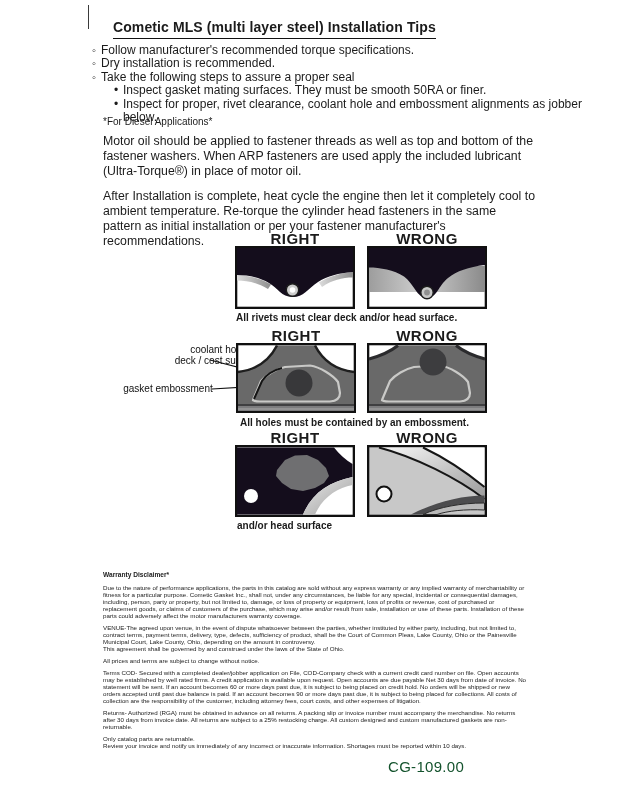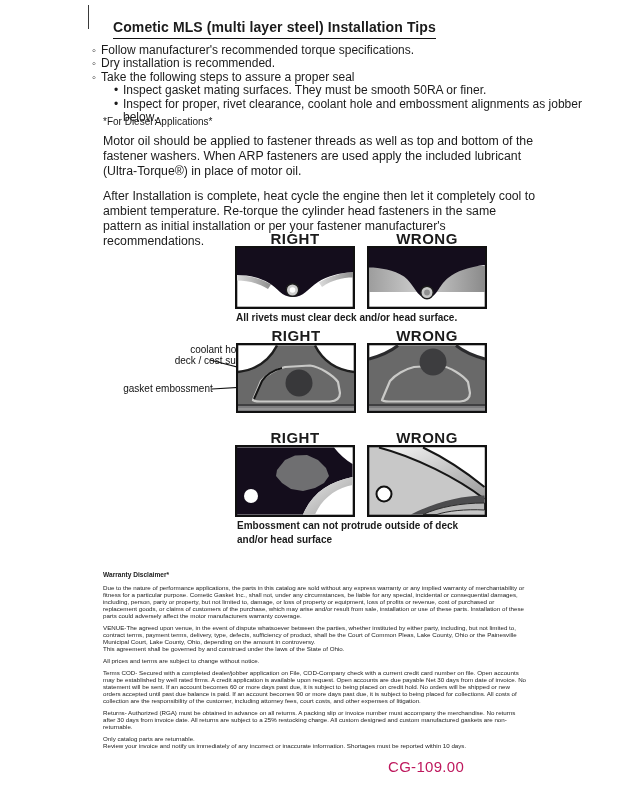--- a/index.html
+++ b/index.html
@@ -31,21 +31,21 @@
   .caption { position:absolute; font-size:10px; font-weight:600; line-height:13.5px; }
 
   .callout { position:absolute; font-size:10px; line-height:11px; color:#111; }
   .co1 { left:118px; top:344px; width:92px; text-align:right;margin-left:48px; }
   .co2 { left:118px; top:383px; width:100px; text-align:center; }
   .co-lines { position:absolute; left:208px; top:352px; }
 
   .legal { position:absolute; left:103px; top:571px; width:424px; font-size:6.2px; line-height:7px; color:#222; }
   .legal .lg-h { font-weight:bold; font-size:6.6px; margin-bottom:6px; }
   .legal .lg-p { margin-bottom:5px; }
-  .footer-code { position:absolute; left:388px; top:758px; font-size:15px; letter-spacing:.3px; color:#be185d; }
+  .footer-code { position:absolute; left:388px; top:758px; font-size:15px; letter-spacing:.3px; color:#14532d; }
 </style>
 </head>
 <body>
 
 <div class="page">
 
   <div class="edge-mark"></div>
 
   <div class="title">Cometic MLS (multi layer steel) Installation Tips</div>
 
@@ -143,20 +143,21 @@
     <path d="M2,67 L2,16 C13,13 24,8 31,2.5 L89,2.5 C96,8 107,13 118,16 L118,67 Z" fill="#696969"></path>
     <path d="M2,16 C13,13 24,8 31,2.5" stroke="#2b2b2d" stroke-width="3" fill="none"></path>
     <path d="M89,2.5 C96,8 107,13 118,16" stroke="#2b2b2d" stroke-width="3" fill="none"></path>
     <rect x="2" y="62" width="116" height="6" fill="#7c7c7e"></rect>
     <line x1="2" y1="62" x2="118" y2="62" stroke="#3f3f41" stroke-width="2"></line>
     <line x1="2" y1="66" x2="118" y2="66" stroke="#a9a9a9" stroke-width="1.2"></line>
     <path d="M15,57 L23,38 C28,32 38,26 47,24 L73,22.5 C83,24 96,32 101,39 L103,50 C103,55 99,58 93,58.5 L22,58.5 C17,58.5 14.5,57.5 15,57 Z" stroke="#c9c9c7" stroke-width="2.2" fill="none" stroke-linejoin="round"></path>
     <circle cx="66" cy="19" r="13.5" fill="#3d3d3f"></circle>
   </svg>
 
+  <div class="caption" style="left:240px; top:416px;">All holes must be contained by an embossment.</div>
 
   <div class="dg-label" style="left:235px; top:429px;">RIGHT</div>
   <div class="dg-label" style="left:367px; top:429px;">WRONG</div>
 
   <svg class="panel" style="left:235px; top:445px;" width="120" height="72" viewBox="0 0 120 72">
     <defs>
       <linearGradient id="gE" x1="0" y1="0" x2="1" y2="1">
         <stop offset="0" stop-color="#e8e8e8"></stop>
           <stop offset="1" stop-color="#9f9f9f"></stop>
       </linearGradient>
@@ -179,21 +180,20 @@
     <path d="M56,2.5 L117.5,2.5 L117.5,42 C99,27 78,13 56,2.5 Z" fill="#ffffff"></path>
     <path d="M12,2.5 L56,2.5 C78,13 99,27 117.5,42 L117.5,54 C90,33 48,12 12,2.5 Z" fill="url(#gF)"></path>
     <path d="M12,2.5 C48,12 90,33 117.5,54" stroke="#161616" stroke-width="2" fill="none"></path>
     <path d="M56,2.5 C78,13 99,27 117.5,42" stroke="#161616" stroke-width="2" fill="none"></path>
     <path d="M44,69.5 C68,57 95,50.5 117.5,50.5 L117.5,58 C94,58 72,62 56,69.5 Z" fill="#4c4c4e"></path>
     <path d="M56,69.5 C72,62 94,58 117.5,58 L117.5,65 C98,64 80,66 70,69.5 Z" fill="#b9b9b9" stroke="#2a2a2a" stroke-width="1"></path>
     <circle cx="17" cy="49" r="7.5" fill="#ffffff" stroke="#111111" stroke-width="2"></circle>
   </svg>
 
   <div class="caption" style="left:237px; top:519px;">
-    <div>Embossment can not protrude outside of deck</div>
     <div>and/or head surface</div>
   </div>
 
   <div class="legal">
     <div class="lg-h">Warranty Disclaimer*</div>
     <div class="lg-p">Due to the nature of performance applications, the parts in this catalog are sold without any express warranty or any implied warranty of merchantability or fitness for a particular purpose.  Cometic Gasket Inc., shall not, under any circumstances, be liable for any special, incidental or consequential damages, including, person, party or property, but not limited to, damage, or loss of property or equipment, loss of profits or revenue, cost of purchased or replacement goods, or claims of customers of the purchase, which may arise and/or result from sale, installation or use of these parts.  Installation of these parts could adversely affect the motor manufacturers warranty coverage.</div>
     <div class="lg-p">
       <div>VENUE-The agreed upon venue, in the event of dispute whatsoever between the parties, whether instituted by either party, including, but not limited to, contract terms, payment terms, delivery, type, defects, sufficiency of product, shall be the Court of Common Pleas, Lake County, Ohio or the Painesville Municipal Court, Lake County, Ohio, depending on the amount in controversy.</div>
       <div>This agreement shall be governed by and construed under the laws of the State of Ohio.</div>
     </div>

